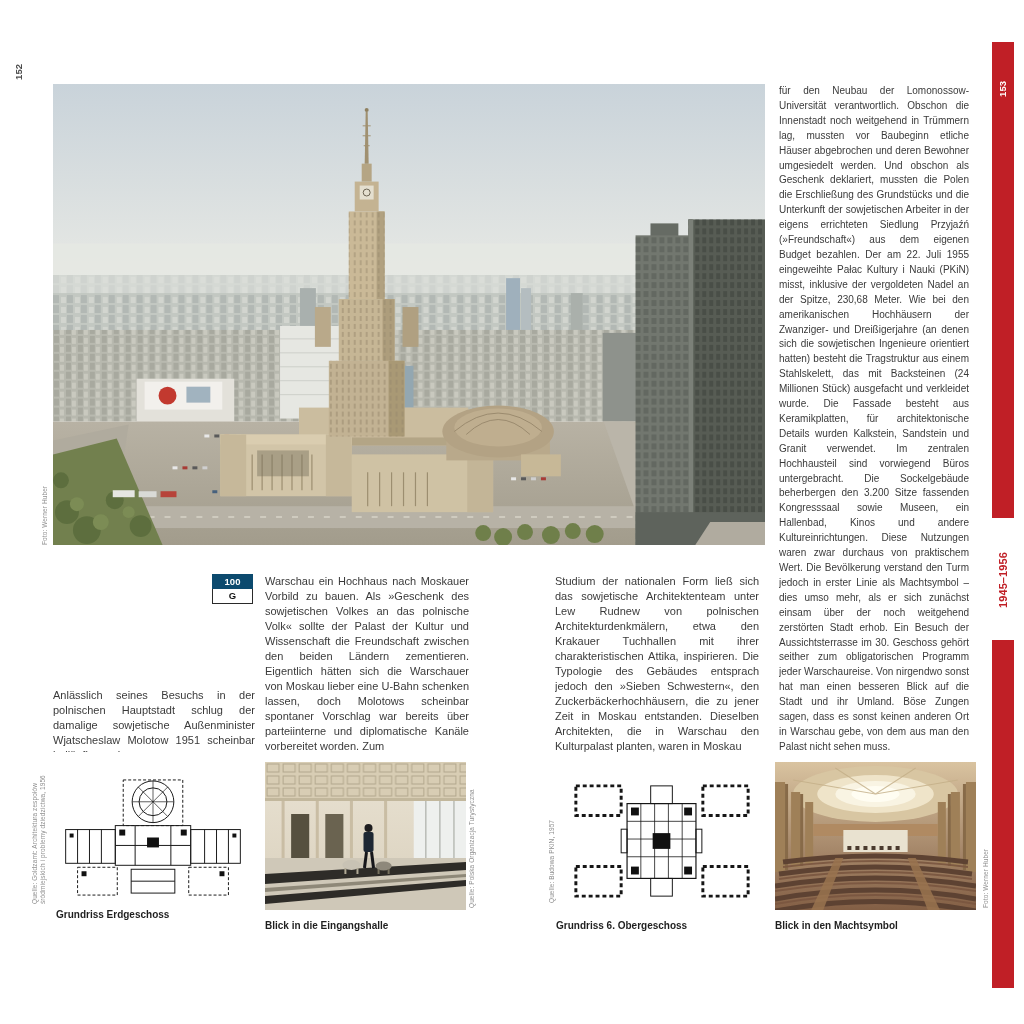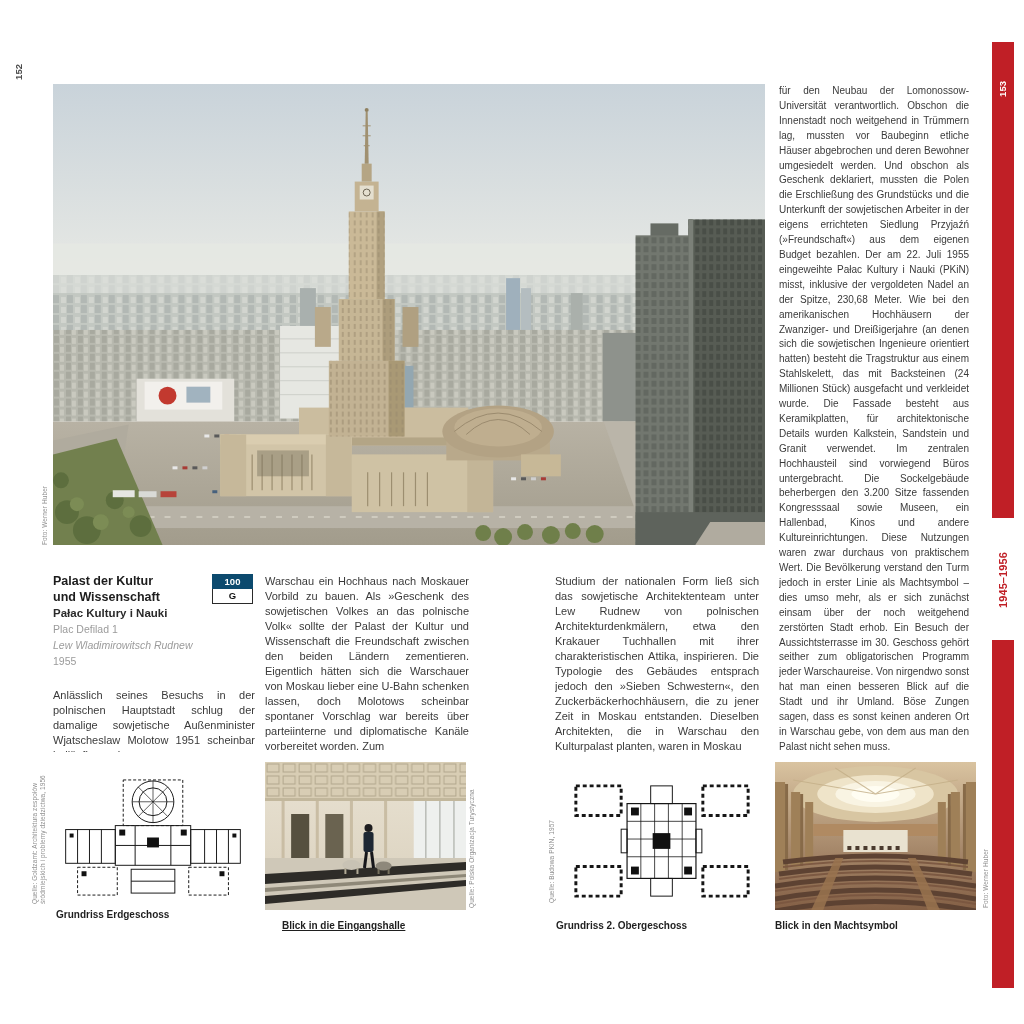--- a/index.html
+++ b/index.html
@@ -214,28 +214,20 @@
   </div>
   <span class="vtext" style="left:41px;top:545px;">Foto: Werner Huber</span>
 
   <div class="abs redbar" style="left:992px;top:42px;width:22px;height:476px;"></div>
   <span class="vtext pagenum pagenum-right" style="left:997px;top:97px;">153</span>
   <span class="vtext tabtext" style="left:997px;top:608px;">1945–1956</span>
   <div class="abs redbar" style="left:992px;top:640px;width:22px;height:348px;"></div>
 
   <div class="body-col narrow abs" style="left:779px;top:84px;width:190px;height:666px;">für den Neubau der Lomonossow-Universität verantwortlich. Obschon die Innenstadt noch weitgehend in Trümmern lag, mussten vor Baubeginn etliche Häuser abgebrochen und deren Bewohner umgesiedelt werden. Und obschon als Geschenk deklariert, mussten die Polen die Erschließung des Grundstücks und die Unterkunft der sowjetischen Arbeiter in der eigens errichteten Siedlung Przyjaźń (»Freundschaft«) aus dem eigenen Budget bezahlen. Der am 22. Juli 1955 eingeweihte Pałac Kultury i Nauki (PKiN) misst, inklusive der vergoldeten Nadel an der Spitze, 230,68 Meter. Wie bei den amerikanischen Hochhäusern der Zwanziger- und Dreißigerjahre (an denen sich die sowjetischen Ingenieure orientiert hatten) besteht die Tragstruktur aus einem Stahlskelett, das mit Backsteinen (24 Millionen Stück) ausgefacht und verkleidet wurde. Die Fassade besteht aus Keramikplatten, für architektonische Details wurden Kalkstein, Sandstein und Granit verwendet. Im zentralen Hochhausteil sind vorwiegend Büros untergebracht. Die Sockelgebäude beherbergen den 3.200 Sitze fassenden Kongresssaal sowie Museen, ein Hallenbad, Kinos und andere Kultureinrichtungen. Diese Nutzungen waren zwar durchaus von praktischem Wert. Die Bevölkerung verstand den Turm jedoch in erster Linie als Machtsymbol – dies umso mehr, als er sich zunächst einsam über der noch weitgehend zerstörten Stadt erhob. Ein Besuch der Aussichtsterrasse im 30. Geschoss gehört seither zum obligatorischen Programm jeder Warschaureise. Von nirgendwo sonst hat man einen besseren Blick auf die Stadt und ihr Umland. Böse Zungen sagen, dass es sonst keinen anderen Ort in Warschau gebe, von dem aus man den Palast nicht sehen muss.</div>
 
-  <div class="abs" style="left:53px;top:573px;width:160px;">
-    <div class="title">Palast der Kultur</div>
-    <div class="title">und Wissenschaft</div>
-    <div class="subtitle">Pałac Kultury i Nauki</div>
-    <div class="meta">Plac Defilad 1</div>
-    <div class="meta it">Lew Wladimirowitsch Rudnew</div>
-    <div class="meta">1955</div>
-  </div>
 
   <div class="badge abs" style="left:212px;top:574px;">
     <div class="num">100</div>
     <div class="grid">G</div>
   </div>
 
   <div class="body-col abs" style="left:53px;top:688px;width:202px;height:64px;">Anlässlich seines Besuchs in der polnischen Hauptstadt schlug der damalige sowjetische Außenminister Wjatscheslaw Molotow 1951 scheinbar beiläufig vor, in</div>
   <div class="body-col abs" style="left:265px;top:574px;width:204px;height:198px;">Warschau ein Hochhaus nach Moskauer Vorbild zu bauen. Als »Geschenk des sowjetischen Volkes an das polnische Volk« sollte der Palast der Kultur und Wissenschaft die Freundschaft zwischen den beiden Ländern zementieren. Eigentlich hätten sich die Warschauer von Moskau lieber eine U-Bahn schenken lassen, doch Molotows scheinbar spontaner Vorschlag war bereits über parteiinterne und diplomatische Kanäle vorbereitet worden. Zum</div>
   <div class="body-col abs" style="left:555px;top:574px;width:204px;height:198px;">Studium der nationalen Form ließ sich das sowjetische Architektenteam unter Lew Rudnew von polnischen Architekturdenkmälern, etwa den Krakauer Tuchhallen mit ihrer charakteristischen Attika, inspirieren. Die Typologie des Gebäudes entsprach jedoch den »Sieben Schwestern«, den Zuckerbäckerhochhäusern, die zu jener Zeit in Moskau entstanden. Dieselben Architekten, die in Warschau den Kulturpalast planten, waren in Moskau</div>
 
@@ -325,21 +317,21 @@
       <line x1="106" y1="90" x2="108" y2="106" stroke="#16161a" stroke-width="3"></line>
       <ellipse cx="86" cy="103" rx="9" ry="5" fill="#c8c2b4"></ellipse>
       <line x1="80" y1="106" x2="80" y2="112" stroke="#b0a996" stroke-width="2"></line>
       <line x1="92" y1="106" x2="92" y2="112" stroke="#b0a996" stroke-width="2"></line>
       <ellipse cx="118" cy="104" rx="8" ry="4.5" fill="#8e887b"></ellipse>
       <line x1="113" y1="107" x2="113" y2="112" stroke="#77715f" stroke-width="2"></line>
       <line x1="123" y1="107" x2="123" y2="112" stroke="#77715f" stroke-width="2"></line>
     </svg>
   </div>
   <span class="vtext" style="left:468px;top:908px;">Quelle: Polska Organizacja Turystyczna</span>
-  <div class="caption abs" style="left:282px;top:920px;text-decoration:underline;">Blick in die Eingangshalle</div>
+  <div class="caption abs" style="left:265px;top:920px;">Blick in die Eingangshalle</div>
 
   <div class="abs" style="left:564px;top:778px;width:196px;height:126px;">
     <svg viewBox="0 0 195 128" width="196" height="126">
       <g stroke="#161616" fill="none">
         <rect x="10" y="8" width="46" height="30" stroke-width="3" stroke-dasharray="4 3"></rect>
         <rect x="139" y="8" width="46" height="30" stroke-width="3" stroke-dasharray="4 3"></rect>
         <rect x="10" y="90" width="46" height="30" stroke-width="3" stroke-dasharray="4 3"></rect>
         <rect x="139" y="90" width="46" height="30" stroke-width="3" stroke-dasharray="4 3"></rect>
         <rect x="62" y="26" width="70" height="76" stroke-width="1.2"></rect>
         <g stroke-width=".8">
@@ -359,21 +351,21 @@
       <g fill="#111">
         <rect x="88" y="56" width="18" height="16"></rect>
         <rect x="66" y="30" width="8" height="8"></rect>
           <rect x="120" y="30" width="8" height="8"></rect>
         <rect x="66" y="90" width="8" height="8"></rect>
           <rect x="120" y="90" width="8" height="8"></rect>
       </g>
     </svg>
   </div>
   <span class="vtext" style="left:548px;top:903px;">Quelle: Budowa PKiN, 1957</span>
-  <div class="caption abs" style="left:556px;top:920px;">Grundriss 2. Obergeschoss</div>
+  <div class="caption abs" style="left:556px;top:920px;">Grundriss 6. Obergeschoss</div>
 
   <div class="abs" style="left:775px;top:762px;width:201px;height:148px;">
     <svg viewBox="0 0 200 148" width="201" height="148" preserveAspectRatio="none">
       <defs>
         <linearGradient id="congbg" x1="0" y1="0" x2="0" y2="1">
           <stop offset="0" stop-color="#d9c3a0"></stop>
             <stop offset="1" stop-color="#835f45"></stop>
         </linearGradient>
       </defs>
       <rect x="0" y="0" width="200" height="148" fill="url(#congbg)"></rect>

